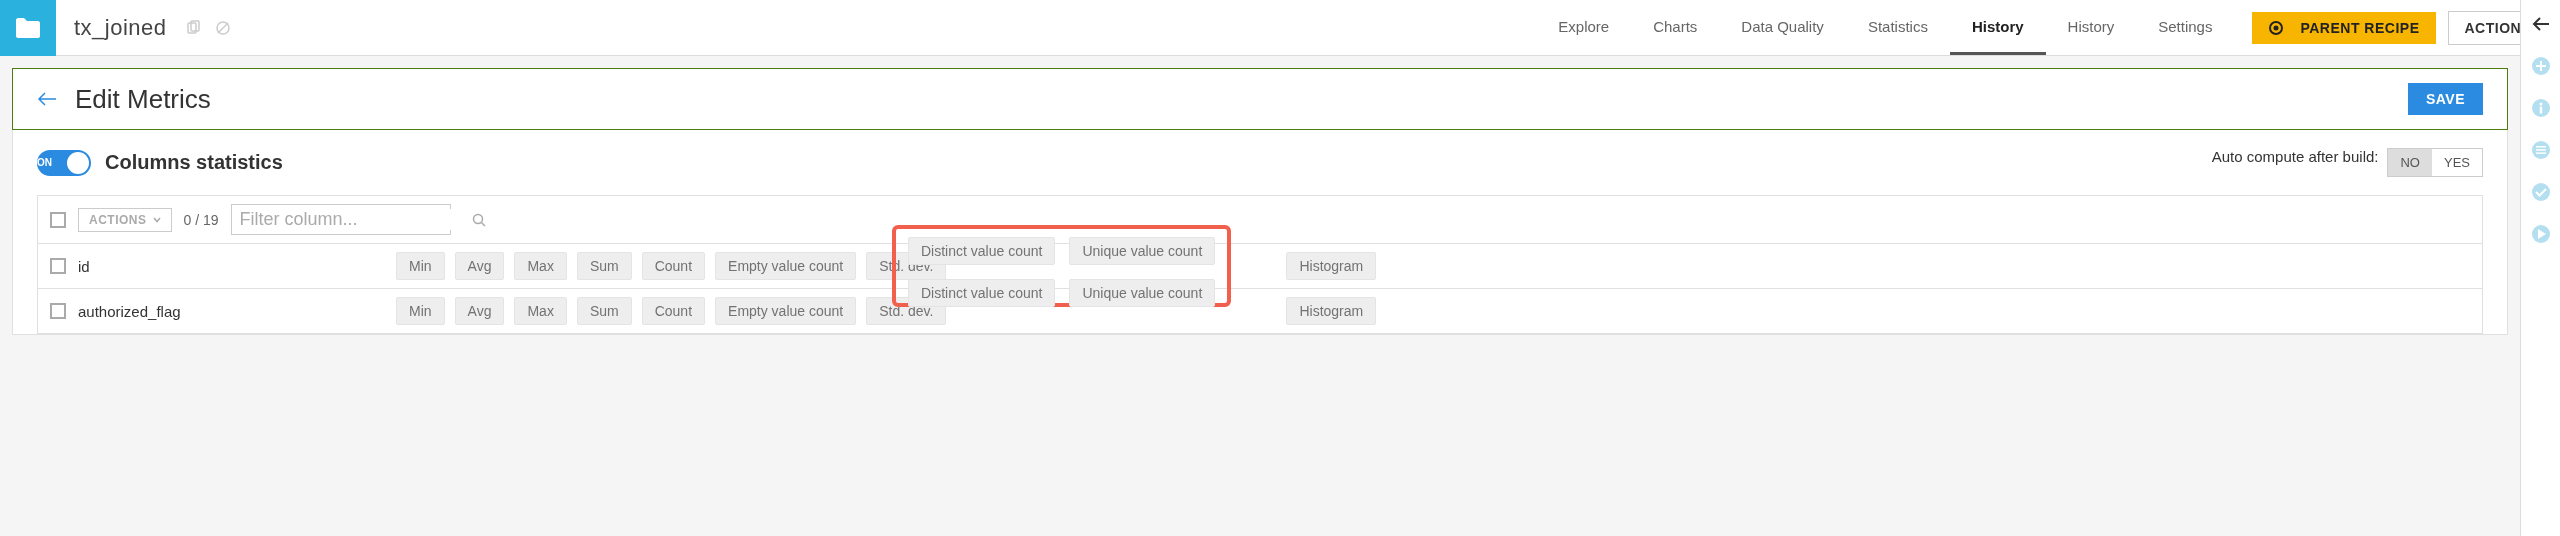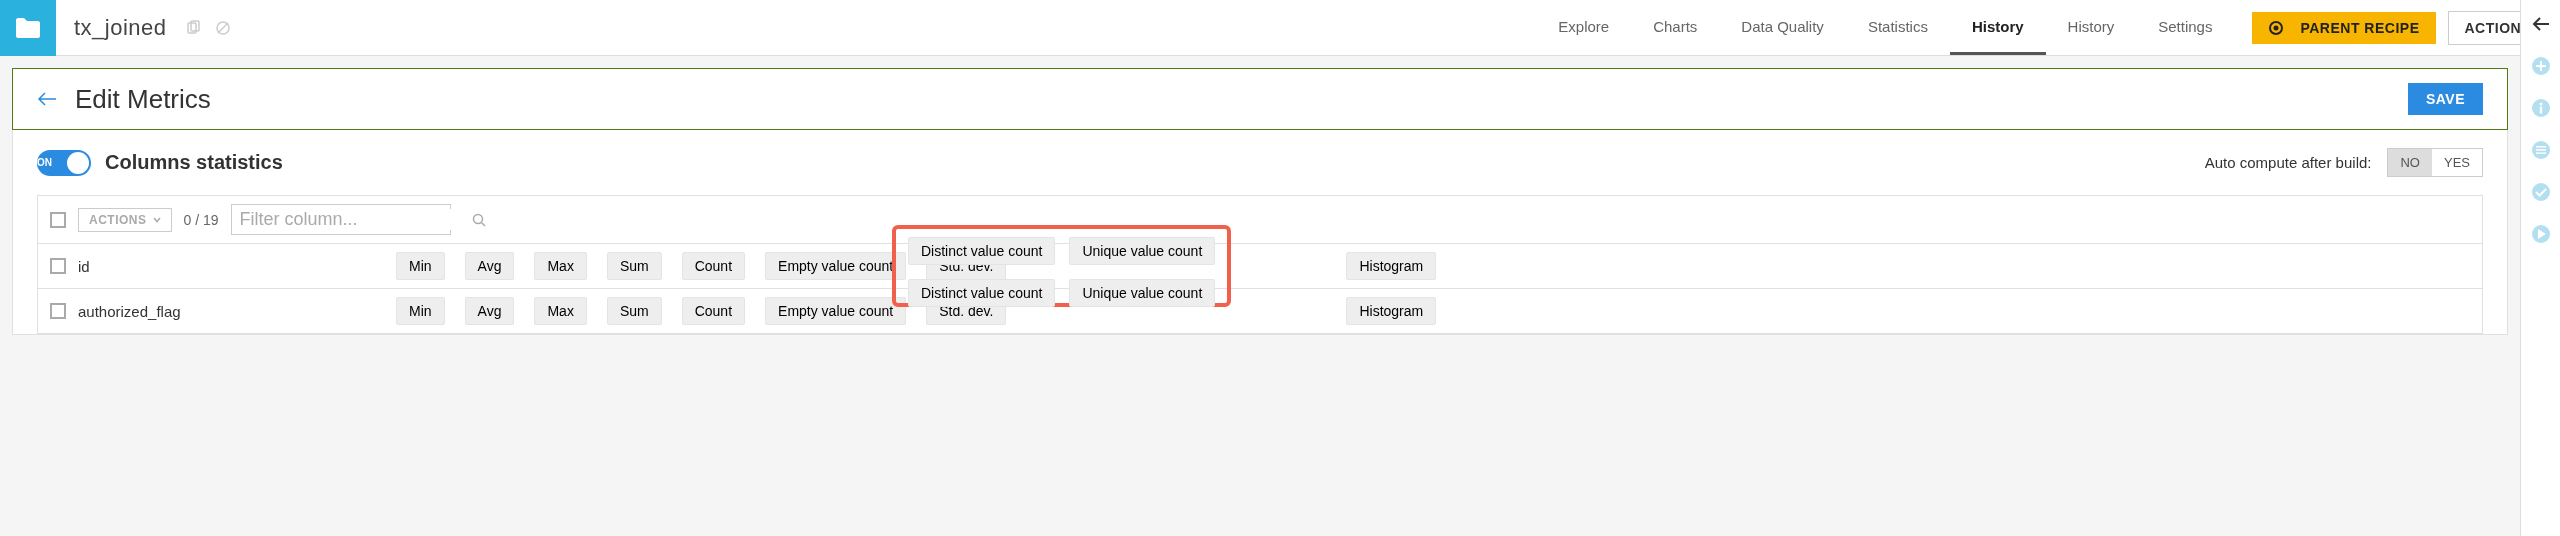--- a/index.html
+++ b/index.html
@@ -47,40 +47,40 @@
   
   
   .section-wrap { background: #fff; border: 1px solid #e0e0e0; border-top: none; padding: 18px 24px 0 24px; }
   .section-head { display: flex; align-items: center; margin-bottom: 18px; }
   
   .toggle { width: 54px; height: 26px; background: #2a8be0; border-radius: 13px; position: relative; display: flex; align-items: center; margin-right: 14px; cursor: pointer; }
   .toggle-label { color: #fff; font-size: 10px; font-weight: 700; }
   .toggle-knob { width: 22px; height: 22px; background: #fff; border-radius: 50%; position: absolute; right: 2px; top: 2px; }
   
   .section-title { font-size: 20px; font-weight: 700; color: #333; }
-  .auto-compute { margin-left: auto; display: flex; align-items: center; gap: 16px; color: #333; font-size: 15px; }
+  .auto-compute { margin-left: auto; display: flex; gap: 9px; color: #333; font-size: 15px; }
   .yn-group { display: flex; border: 1px solid #ccc; }
   .yn-btn { padding: 6px 12px; background: #fff; border: none; cursor: pointer; font-weight: 400; font-size: 13px; color: #555; }
   .yn-btn.selected { background: #ddd; }
   
   
   .table-area { border: 1px solid #e0e0e0; }
   .table-ctrl { display: flex; align-items: center; padding: 8px 12px; border-bottom: 1px solid #e0e0e0; gap: 12px; }
   .checkbox { width: 16px; height: 16px; border: 2px solid #aaa; background: #fff; cursor: pointer; }
   .actions-dd { border: 1px solid #ccc; padding: 4px 10px; color: #aaa; font-weight: 700; font-size: 12px; display: flex; align-items: center; gap: 6px; cursor: pointer; letter-spacing: 0.5px; }
   .counter { color: #666; font-size: 14px; }
   .filter-wrap { border: 1px solid #ccc; display: flex; align-items: center; padding: 4px 8px; width: 220px; }
   .filter-input { border: none; outline: none; flex: 1; font-size: 18px; color: #666; }
   .filter-input::placeholder { color: #aaa; }
   
   .row { display: flex; align-items: center; padding: 8px 12px; border-bottom: 1px solid #e0e0e0; gap: 12px; }
   .row:last-child { border-bottom: none; }
   .col-name { width: 270px; color: #333; font-size: 15px; }
-  .stat-pills { display: flex; gap: 20px; flex-wrap: nowrap; align-items: center; padding-left: 36px; }
-  .pill { background: #eee; border: 1px solid #e4e4e4; padding: 5px 12px; font-size: 14px; color: #000000; border-radius: 2px; cursor: pointer; white-space: nowrap; }
+  .stat-pills { display: flex; gap: 10px; flex-wrap: nowrap; align-items: center; padding-left: 36px; }
+  .pill { background: #eee; border: 1px solid #e4e4e4; padding: 5px 12px; font-size: 14px; color: #737373; border-radius: 2px; cursor: pointer; white-space: nowrap; }
   
   .highlight-box {
     border: 4px solid #f0604d; border-radius: 6px; padding: 6px 10px; display: flex; gap: 14px; flex-direction: column;
   }
   .highlight-row { display: flex; gap: 14px; }
   
   
   svg { display: block; }
 </style>
 </head>

